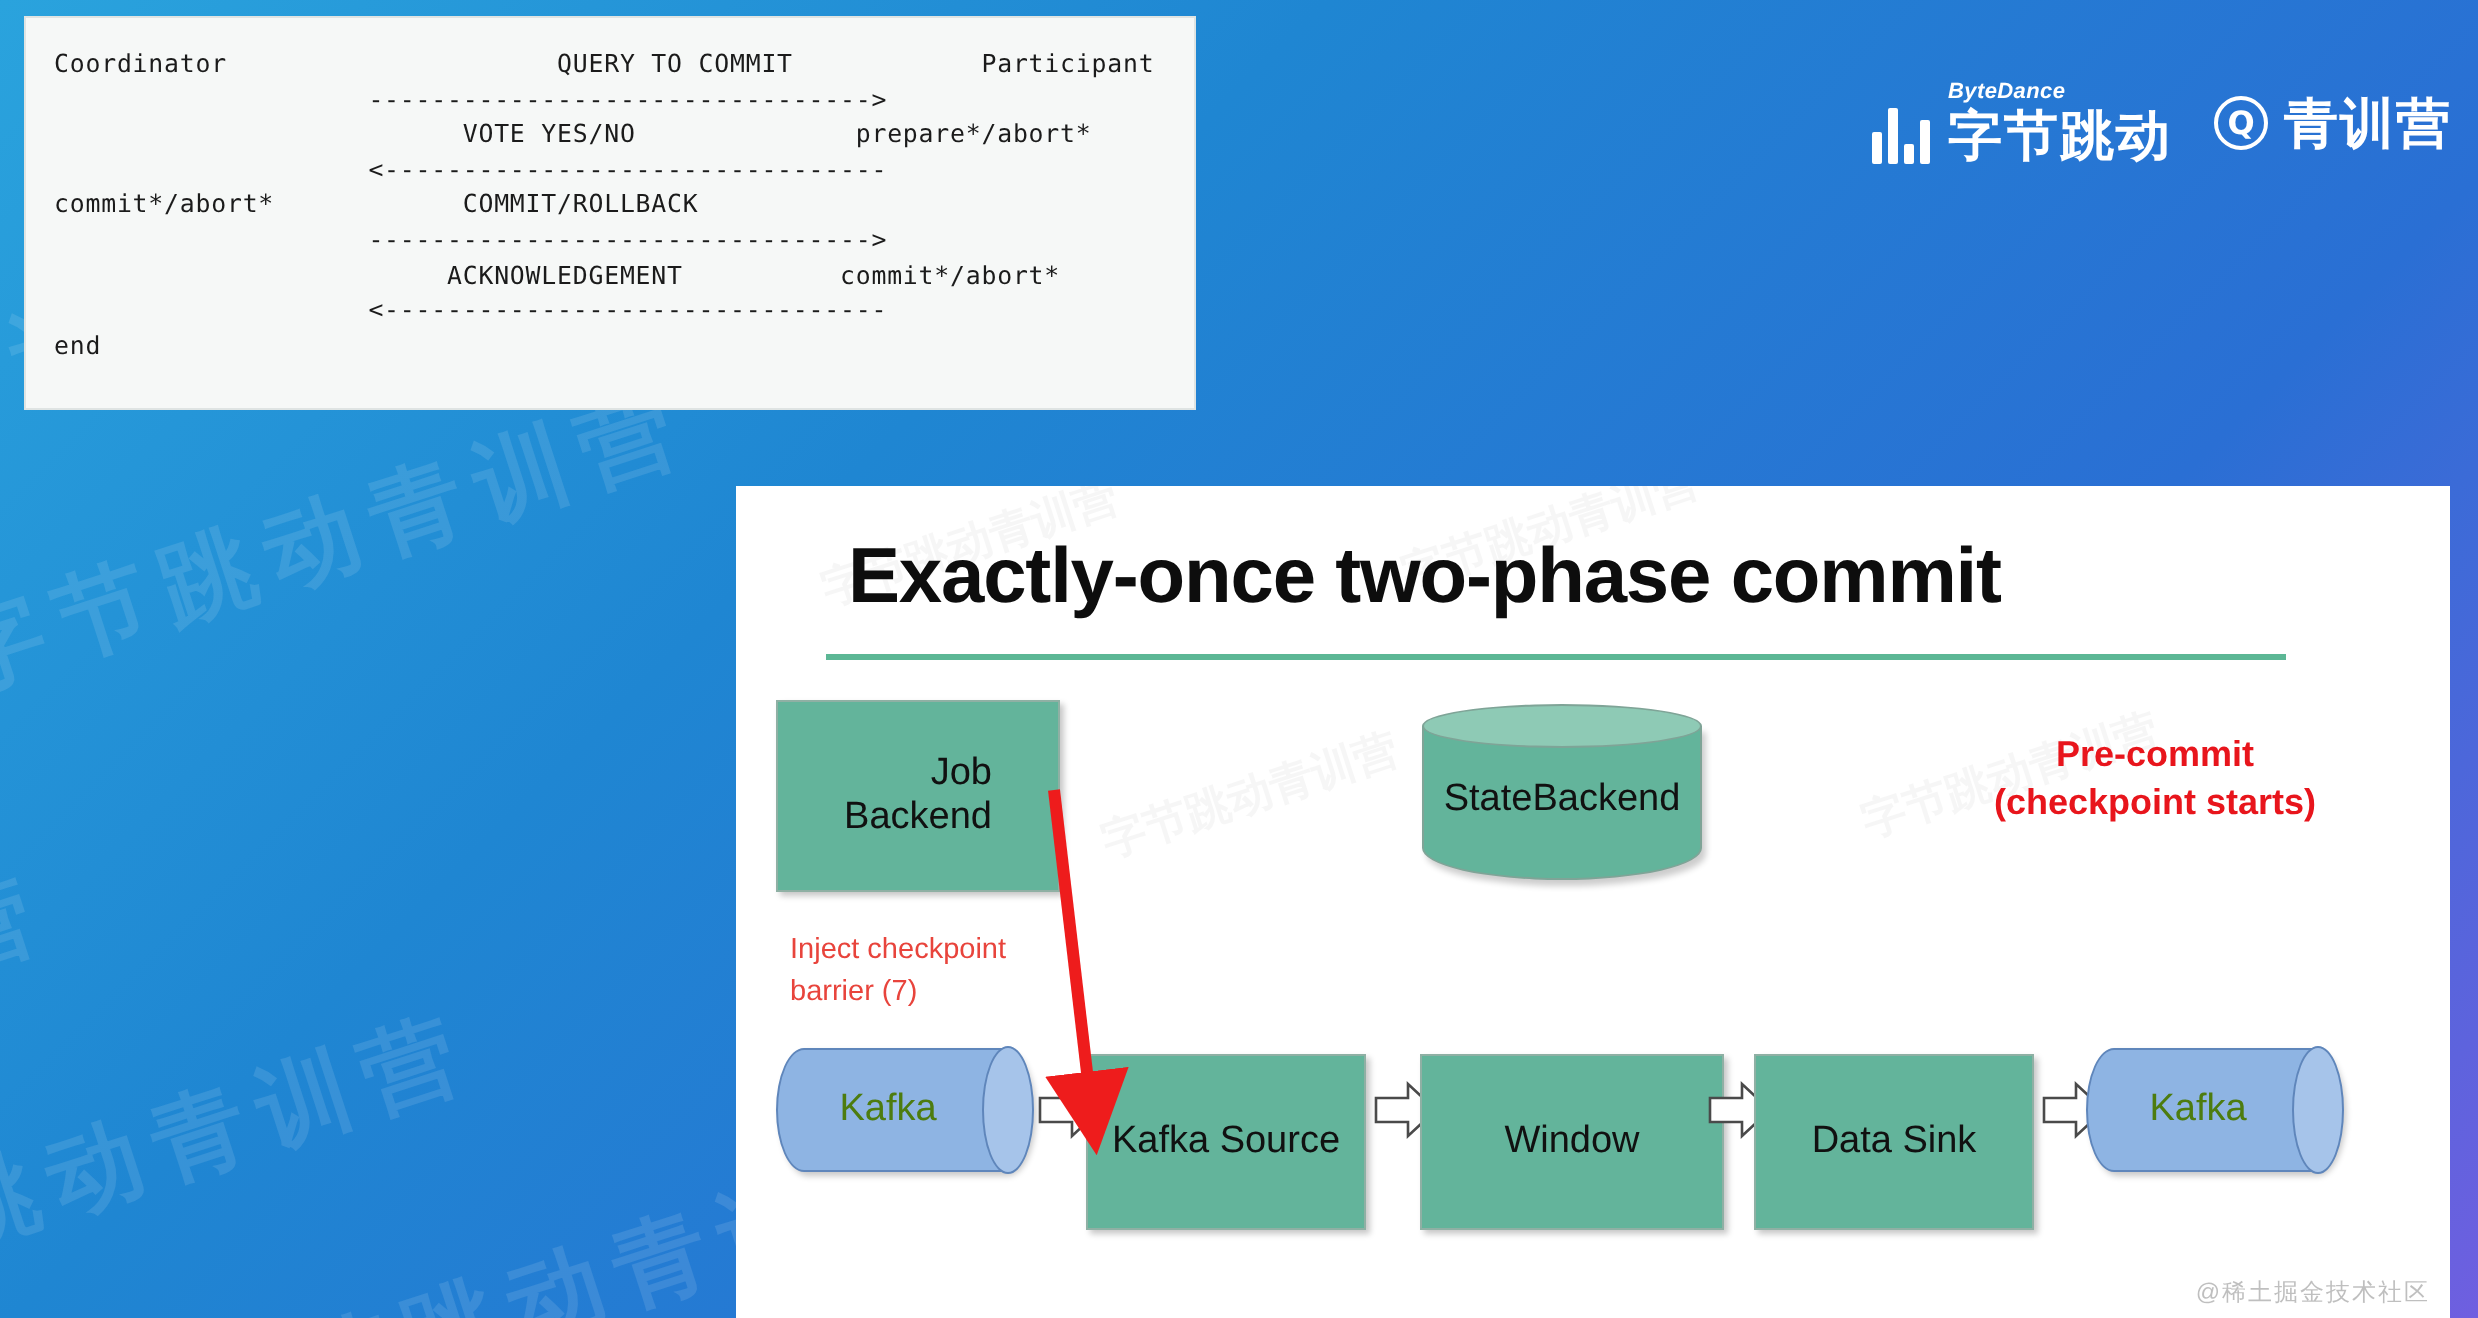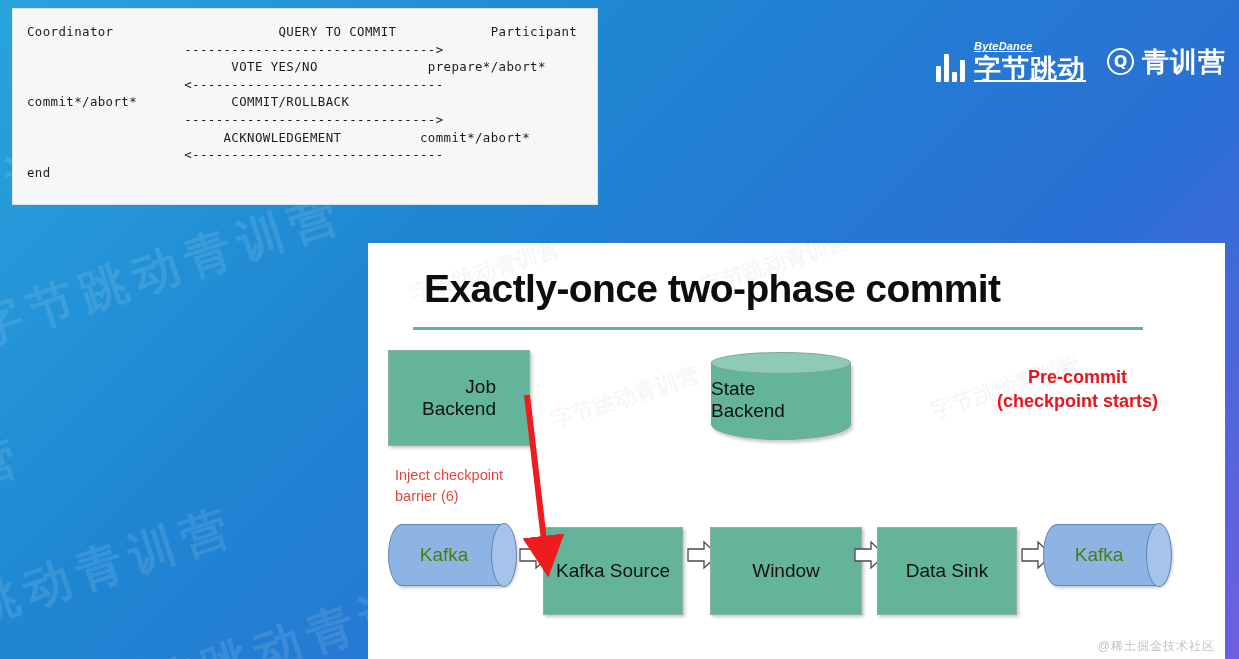--- a/index.html
+++ b/index.html
@@ -60,21 +60,21 @@
     display: flex; align-items: center; gap: 21px;
     color: #ffffff;
   }
   .logo-left { display: flex; align-items: flex-end; gap: 9px; }
   .bars { display: flex; align-items: flex-end; gap: 3px; height: 28px; }
   .bars i { display: block; width: 5px; background: #fff; border-radius: 1px; }
   .bars i:nth-child(1) { height: 16px; }
   .bars i:nth-child(2) { height: 28px; }
   .bars i:nth-child(3) { height: 10px; }
   .bars i:nth-child(4) { height: 22px; }
-  .logo-text-col { display: flex; flex-direction: column; line-height: 1; text-decoration: underline; }
+  .logo-text-col { display: flex; flex-direction: column; line-height: 1; }
   .logo-en { font-size: 11px; font-weight: bold; font-style: italic; letter-spacing: 0.2px; margin-bottom: 3px; }
   .logo-cn { font-size: 27px; font-weight: bold; letter-spacing: 1px; font-family: "DejaVu Sans", sans-serif; }
   .logo-right { display: flex; align-items: center; gap: 8px; }
   .q-mark {
     width: 27px; height: 27px; border-radius: 50%;
     border: 2.5px solid #fff;
     display: flex; align-items: center; justify-content: center;
     font-size: 16px; font-weight: bold;
     font-family: "DejaVu Sans", sans-serif;
   }
@@ -161,22 +161,22 @@
   }
   .cyl-top {
     position: absolute; left: 0; right: 0; top: 0;
     height: 22px;
     background: #8ecab5;
     border: 1px solid #7fa497;
     border-radius: 50%;
   }
   .cyl-label {
     position: absolute; inset: 0;
-    display: flex; flex-direction: column;
-    justify-content: center;
+    display: flex; flex-direction: row;
+    align-items: center; justify-content: center;
     font-size: 19px; line-height: 1.15; color: #111;
     padding-top: 8px;
   }
 
   
   .chev { position: absolute; }
 
   
   .red-note {
     position: absolute;
@@ -283,21 +283,21 @@
       </div>
     </div>
 
     <div class="red-note" id="precommit-note" style="left:617px; top:123px;margin-left:12px;">
       <div>Pre-commit</div>
       <div>(checkpoint starts)</div>
     </div>
 
     <div class="red-note" id="inject-note" style="left:27px; top:222px;">
       <div>Inject checkpoint</div>
-      <div>barrier (6)</div>
+      <div>barrier (7)</div>
     </div>
 
     <div class="kafka-wrap" style="left:20px; top:281px; width:128px; height:62px;">
       <div class="kafka-body"></div>
       <div class="kafka-cap"></div>
       <div class="kafka-label">Kafka</div>
     </div>
 
     <svg class="chev" style="left:150px; top:295px;" width="34" height="34" viewBox="0 0 34 34">
       <path d="M2 11 H18 V4 L32 17 L18 30 V23 H2 Z" fill="#ffffff" stroke="#4a4a4a" stroke-width="1.3"></path>

